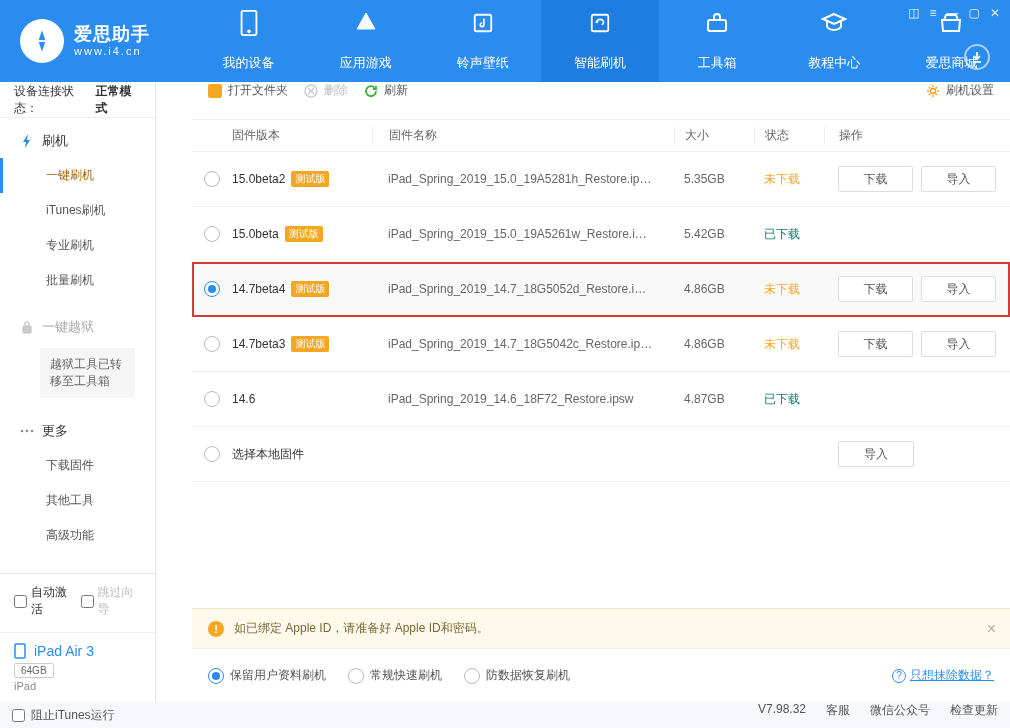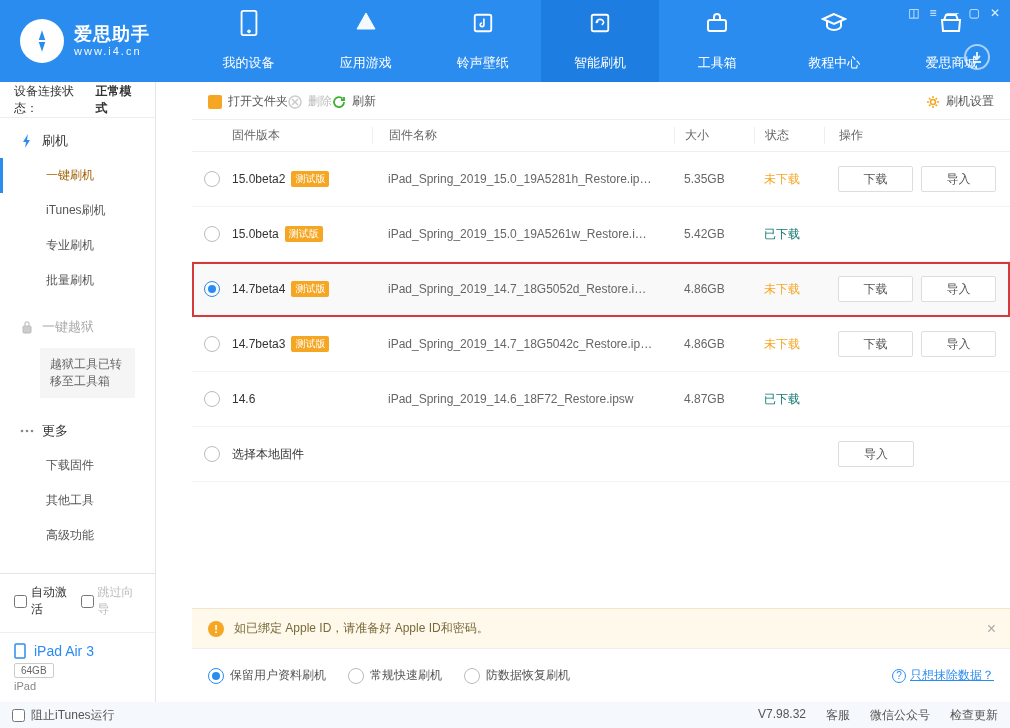--- a/index.html
+++ b/index.html
@@ -41,21 +41,21 @@
 .chk-row { display:flex; align-items:center; gap:6px; padding:0 14px 8px 14px; font-size:12px; }
 .chk-row label { display:flex; align-items:center; gap:4px; cursor:pointer; }
 .chk-row .muted { color:#bbb; }
 .device-name { padding:4px 14px 2px 14px; color:#2b8cf0; font-size:14px; font-weight:500; display:flex; align-items:center; gap:6px; }
 .device-name .ic { width:14px; height:16px; }
 .badge-cap { display:inline-block; border:1px solid #ccc; border-radius:2px; font-size:10px; padding:1px 6px; margin-left:14px; color:#666; margin-top:2px; }
 .device-type { padding:2px 14px; color:#888; font-size:11px; }
 
 
 .main { position:absolute; left:192px; right:0; top:82px; bottom:26px; display:flex; flex-direction:column; }
-.toolbar { height:38px; border-bottom:1px solid #eee; display:flex; align-items:flex-end; padding:9px 16px; }
+.toolbar { height:38px; border-bottom:1px solid #eee; display:flex; align-items:flex-start; padding:0 16px; gap:16px; }
 .tool-btn { display:flex; align-items:center; gap:6px; font-size:12px; cursor:pointer; color:#555; }
 .tool-btn.disabled { color:#bbb; }
 .tool-btn .ic { width:14px; height:14px; display:flex; align-items:center; justify-content:center; }
 .tool-right { margin-left:auto; color:#555; }
 .tool-right .ic svg { stroke:#f5a623; }
 .ic-folder { width:14px; height:14px; background:#f5a623; border-radius:2px; position:relative; }
 
 .thead { height:32px; border-bottom:1px solid #eee; display:flex; align-items:center; font-size:12px; color:#666; }
 .col-r { width:40px; }
 .col-ver { width:140px; }
@@ -85,21 +85,21 @@
 .tip-bar .close { position:absolute; right:14px; color:#aaa; font-size:16px; cursor:pointer; }
 .alert-ic { width:16px; height:16px; border-radius:50%; background:#f5a623; color:#fff; display:flex; align-items:center; justify-content:center; font-size:11px; font-weight:bold; }
 
 .action-bar { height:54px; border-top:1px solid #eee; display:flex; align-items:center; padding:0 16px; gap:22px; }
 .radio-txt { display:flex; align-items:center; gap:6px; font-size:12px; color:#555; cursor:pointer; }
 .action-bar .lnk { margin-left:auto; display:flex; align-items:center; gap:4px; color:#2b8cf0; font-size:12px; cursor:pointer; }
 .lnk .help { width:14px; height:14px; border:1px solid #2b8cf0; border-radius:50%; display:flex; align-items:center; justify-content:center; font-size:10px; }
 .btn-primary { width:120px; height:34px; background:#2b8cf0; color:#fff; border:none; border-radius:3px; font-size:13px; margin-left:20px; cursor:pointer; }
 
 
-.footer { position:absolute; left:0; right:0; bottom:0; height:26px; background:#f5f8fc; display:flex; align-items:center; font-size:12px; color:#555; padding:0 12px; }
+.footer { position:absolute; left:0; right:0; bottom:0; height:26px; background:#f5f8fc; display:flex; font-size:12px; color:#555; padding:0 12px; }
 .footer-left { display:flex; align-items:center; gap:6px; }
 .footer-right { margin-left:auto; display:flex; gap:20px; }
 .footer-right span { cursor:pointer; }
 
 input[type=checkbox]{ width:13px; height:13px; }
 </style>
 </head>
 <body>
 
 <div class="header">

